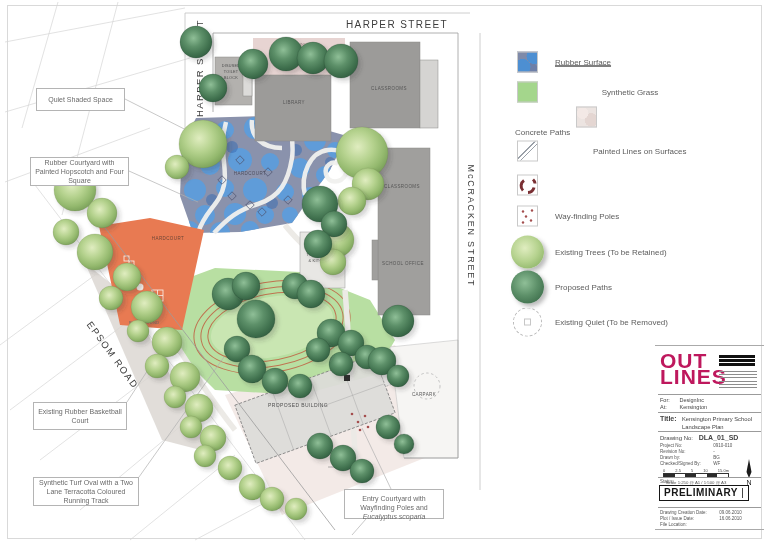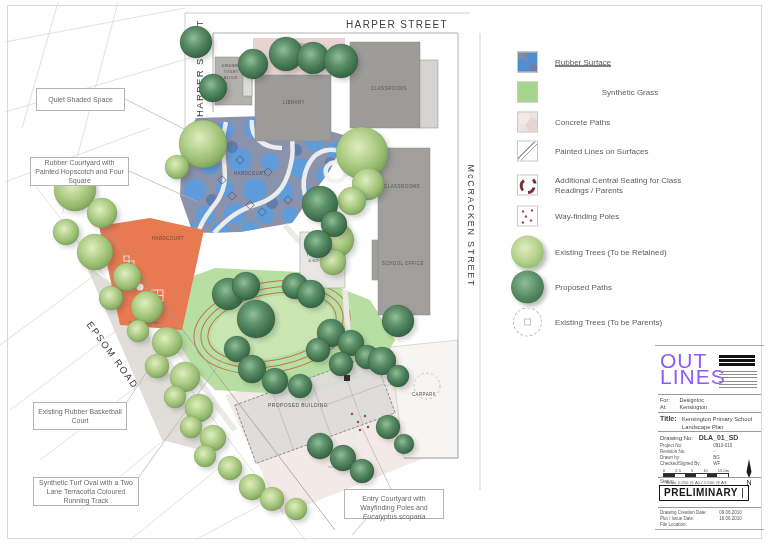--- a/index.html
+++ b/index.html
@@ -33,22 +33,22 @@
   .tree-e{width:33px;height:33px;background:radial-gradient(circle at 42% 38%,#e0edc0,#b5d28e 48%,#94b96e 78%,#7fa45e);}
   .tree-p{width:33px;height:33px;background:radial-gradient(circle at 42% 38%,#8fbf97,#5d9069 45%,#41724f 78%,#356243);}
   .tree-r{width:27px;height:27px;border:1px dashed #b9b9b9;border-radius:50%;box-shadow:none;
           display:flex;align-items:center;justify-content:center;}
   .tree-r::after{content:"";width:5px;height:5px;border:0.5px solid #c6c6c6;}
 
   
   #tblock{position:absolute;left:655px;top:345px;width:109px;height:183px;
           border-top:1px solid #aaa;border-bottom:1px solid #aaa;color:#3c3c3c;}
   #tblock .hr{position:absolute;left:3px;right:3px;border-top:0.75px solid #9b9b9b;}
-  .logo{position:absolute;left:5px;top:7px;font-weight:400;font-size:21px;line-height:16px;
-        letter-spacing:1px;color:#8b5cf6;}
+  .logo{position:absolute;left:5px;top:7px;font-weight:700;font-size:21px;line-height:16px;
+        letter-spacing:1px;color:#be185d;}
   .addr{position:absolute;left:64px;top:9px;width:40px;}
   .addr div{background:#111;height:2.5px;margin-bottom:1.5px;width:36px;}
   .addr .g{background:#8d8d8d;height:1px;margin-bottom:2px;width:38px;}
   .tb-row{position:absolute;left:5px;font-size:5.5px;color:#444;}
   .tb-row b{font-weight:bold;}
   .tiny{font-size:4.5px;color:#555;}
   .tb-lab{display:inline-block;width:52px;}
   #prelim{position:absolute;left:4px;border:1.5px solid #161616;color:#161616;font-weight:bold;
           font-size:10px;letter-spacing:.5px;padding:1px 4px 2px 4px;white-space:nowrap;}
   #scalebar{position:absolute;left:8px;width:66px;}
@@ -418,45 +418,44 @@
           <div class="sw sw-rubber"></div>
         </div>
       <div class="lg-label">Rubber Surface</div>
     </div>
     <div class="lg-row" style="left:507px;top:92px;text-align:center;">
       <div class="lg-swatch-wrap">
           <div class="sw sw-grass"></div>
         </div>
       <div class="lg-label">Synthetic Grass</div>
     </div>
-    <div class="lg-row" style="left:507px;top:122px;">
+    <div class="lg-row" style="left:507px;top:122px;flex-direction:column;">
       <div class="lg-swatch-wrap">
           <div class="sw sw-concrete"></div>
         </div>
       <div class="lg-label">Concrete Paths</div>
     </div>
-    <div class="lg-row" style="left:507px;top:151px;">
+    <div class="lg-row" style="left:507px;top:151px;gap:38px;">
       <div class="lg-swatch-wrap">
           <div class="sw sw-lines"></div>
         </div>
       <div class="lg-label">Painted Lines on Surfaces</div>
     </div>
     <div class="lg-row" style="left:507px;top:185px;">
       <div class="lg-swatch-wrap">
           <div class="sw sw-plain">
         <svg width="21" height="21">
           <g fill="none" stroke="#7a2f33" stroke-width="3">
             <path d="M6,5 A6.5,6.5 0 0 0 5,15"></path>
             <path d="M10,17 A6.5,6.5 0 0 0 16,12"></path>
             <path d="M15,4 A6,6 0 0 1 17,8"></path>
           </g>
         </svg>
           </div>
         </div>
-      <div class="lg-label">Additional Central Seating for Class Readings / Parents</div>
     </div>
     <div class="lg-row" style="left:507px;top:216px;">
       <div class="lg-swatch-wrap">
           <div class="sw sw-plain">
         <svg width="21" height="21">
           <g fill="#a44e4e">
                 <circle cx="5" cy="5" r="1.2"></circle>
                 <circle cx="14" cy="4" r="1.2"></circle>
           <circle cx="8" cy="10" r="1.2"></circle>
                 <circle cx="5" cy="16" r="1.2"></circle>
@@ -476,21 +475,21 @@
     <div class="lg-row" style="left:507px;top:287px;">
       <div class="lg-swatch-wrap">
           <div class="tree-sw tree-p"></div>
         </div>
       <div class="lg-label">Proposed Paths</div>
     </div>
     <div class="lg-row" style="left:507px;top:322px;">
       <div class="lg-swatch-wrap">
           <div class="tree-r"></div>
         </div>
-      <div class="lg-label">Existing Trees (To be Parents)</div>
+      <div class="lg-label">Existing Quiet (To be Removed)</div>
     </div>
   </div>
 
   <div id="tblock">
     <div class="logo">
       <div>OUT</div>
       <div>LINES</div>
     </div>
     <div class="addr">
       <div></div>

